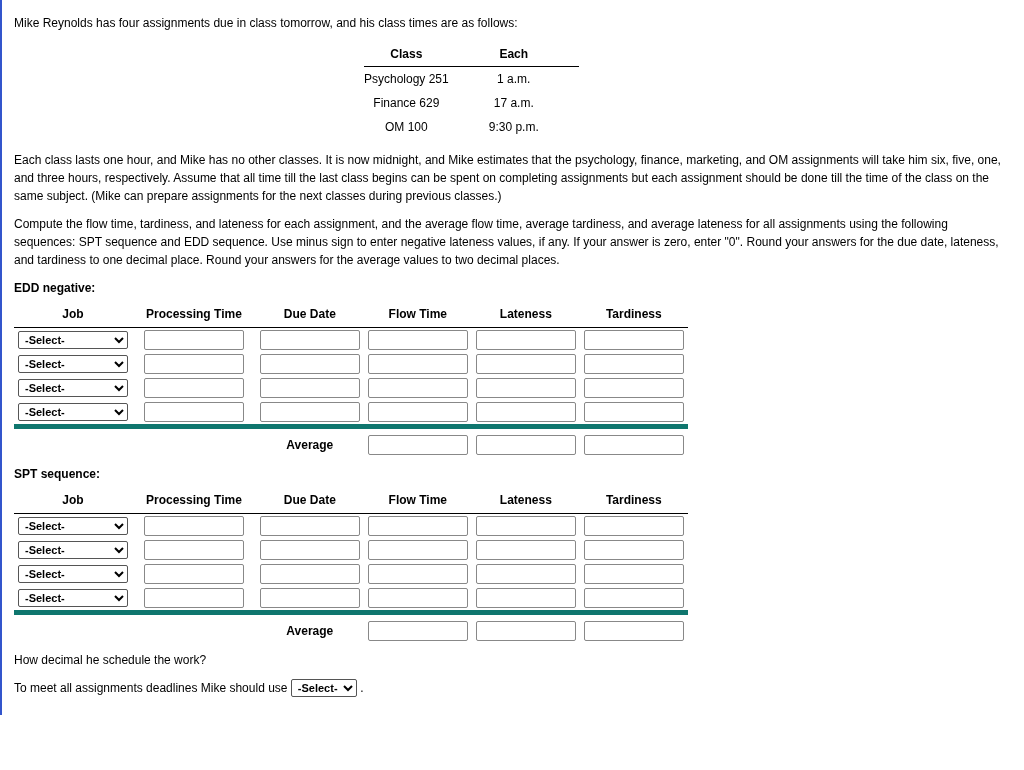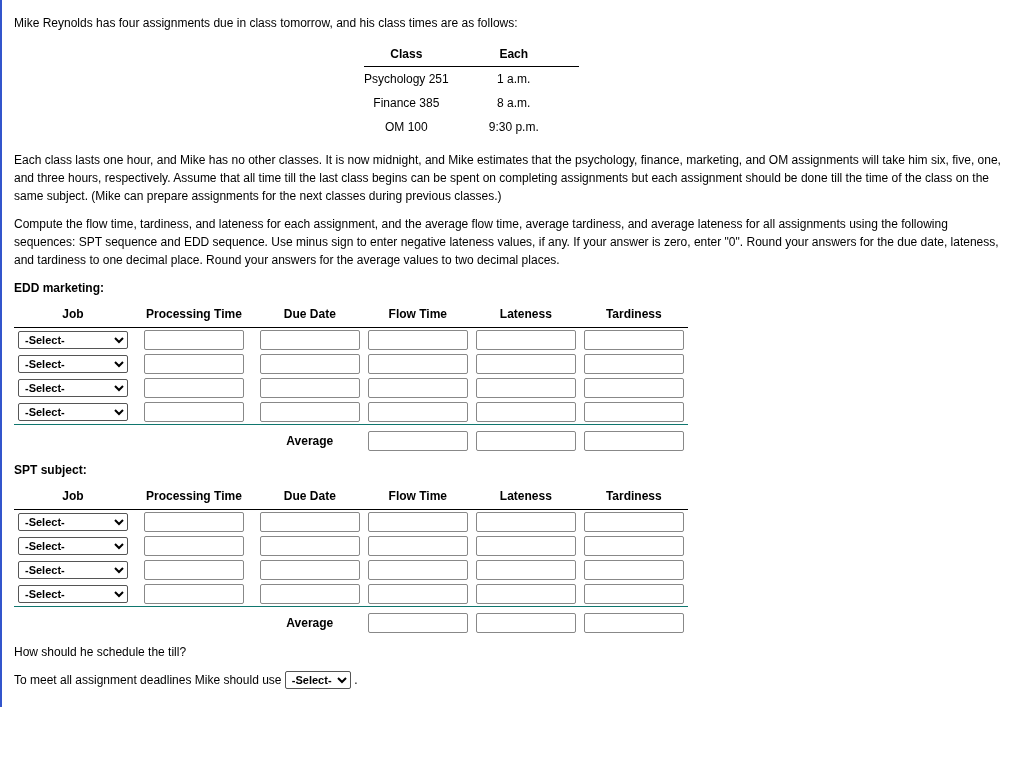--- a/index.html
+++ b/index.html
@@ -49,21 +49,21 @@
     background: #fff;
   }
   .seq-table input[type="text"] {
     width: 90px;
     border: 1px solid #888;
     border-radius: 2px;
     padding: 2px 4px;
     font-size: 12px;
     background: #fff;
   }
-  .avg-row td { border-top: 1px solid #0f766e; padding-top: 6px; }
+  .avg-row td { border-top: 5px solid #0f766e; padding-top: 6px; }
   .avg-label { font-weight: bold; text-align: center; }
   .final-select {
     font-size: 11px;
     font-weight: bold;
     padding: 1px 2px;
     border: 1px solid #555;
     border-radius: 2px;
     background: #fff;
   }
 </style>
@@ -76,34 +76,34 @@
   <tbody>
       <tr>
     <th>Class</th>
     <th>Each</th>
   </tr>
   <tr>
         <td>Psychology 251</td>
         <td>1 a.m.</td>
       </tr>
   <tr>
-        <td>Finance 385</td>
-        <td>8 a.m.</td>
+        <td>Finance 629</td>
+        <td>17 a.m.</td>
       </tr>
   <tr>
         <td>OM 100</td>
         <td>9:30 p.m.</td>
       </tr>
 </tbody>
   </table>
 
 <p>Each class lasts one hour, and Mike has no other classes. It is now midnight, and Mike estimates that the psychology, finance, marketing, and OM assignments will take him six, five, one, and three hours, respectively. Assume that all time till the last class begins can be spent on completing assignments but each assignment should be done till the time of the class on the same subject. (Mike can prepare assignments for the next classes during previous classes.)</p>
 <p>Compute the flow time, tardiness, and lateness for each assignment, and the average flow time, average tardiness, and average lateness for all assignments using the following sequences: SPT sequence and EDD sequence. Use minus sign to enter negative lateness values, if any. If your answer is zero, enter "0". Round your answers for the due date, lateness, and tardiness to one decimal place. Round your answers for the average values to two decimal places.</p>
 
-<div class="seq-label">EDD marketing:</div>
+<div class="seq-label">EDD negative:</div>
 
 <table class="seq-table">
   <tbody>
       <tr>
     <th>Job</th>
     <th>Processing Time</th>
     <th>Due Date</th>
     <th>Flow Time</th>
     <th>Lateness</th>
     <th>Tardiness</th>
@@ -144,21 +144,21 @@
     <td></td>
         <td></td>
     <td class="avg-label">Average</td>
     <td><input type="text" style=""></td>
     <td><input type="text" style=""></td>
     <td><input type="text" style=""></td>
   </tr>
 </tbody>
   </table>
 
-<div class="seq-label">SPT subject:</div>
+<div class="seq-label">SPT sequence:</div>
 
 <table class="seq-table">
   <tbody>
       <tr>
     <th>Job</th>
     <th>Processing Time</th>
     <th>Due Date</th>
     <th>Flow Time</th>
     <th>Lateness</th>
     <th>Tardiness</th>
@@ -199,18 +199,18 @@
     <td></td>
         <td></td>
     <td class="avg-label">Average</td>
     <td><input type="text" style=""></td>
     <td><input type="text" style=""></td>
     <td><input type="text" style=""></td>
   </tr>
 </tbody>
   </table>
 
-<p>How should he schedule the till?</p>
+<p>How decimal he schedule the work?</p>
 <p>
-  <span>To meet all assignment deadlines Mike should use </span>
+  <span>To meet all assignments deadlines Mike should use </span>
   <select class="final-select"><option>-Select-</option></select>
   <span> .</span>
 </p>
 
 </body></html>

